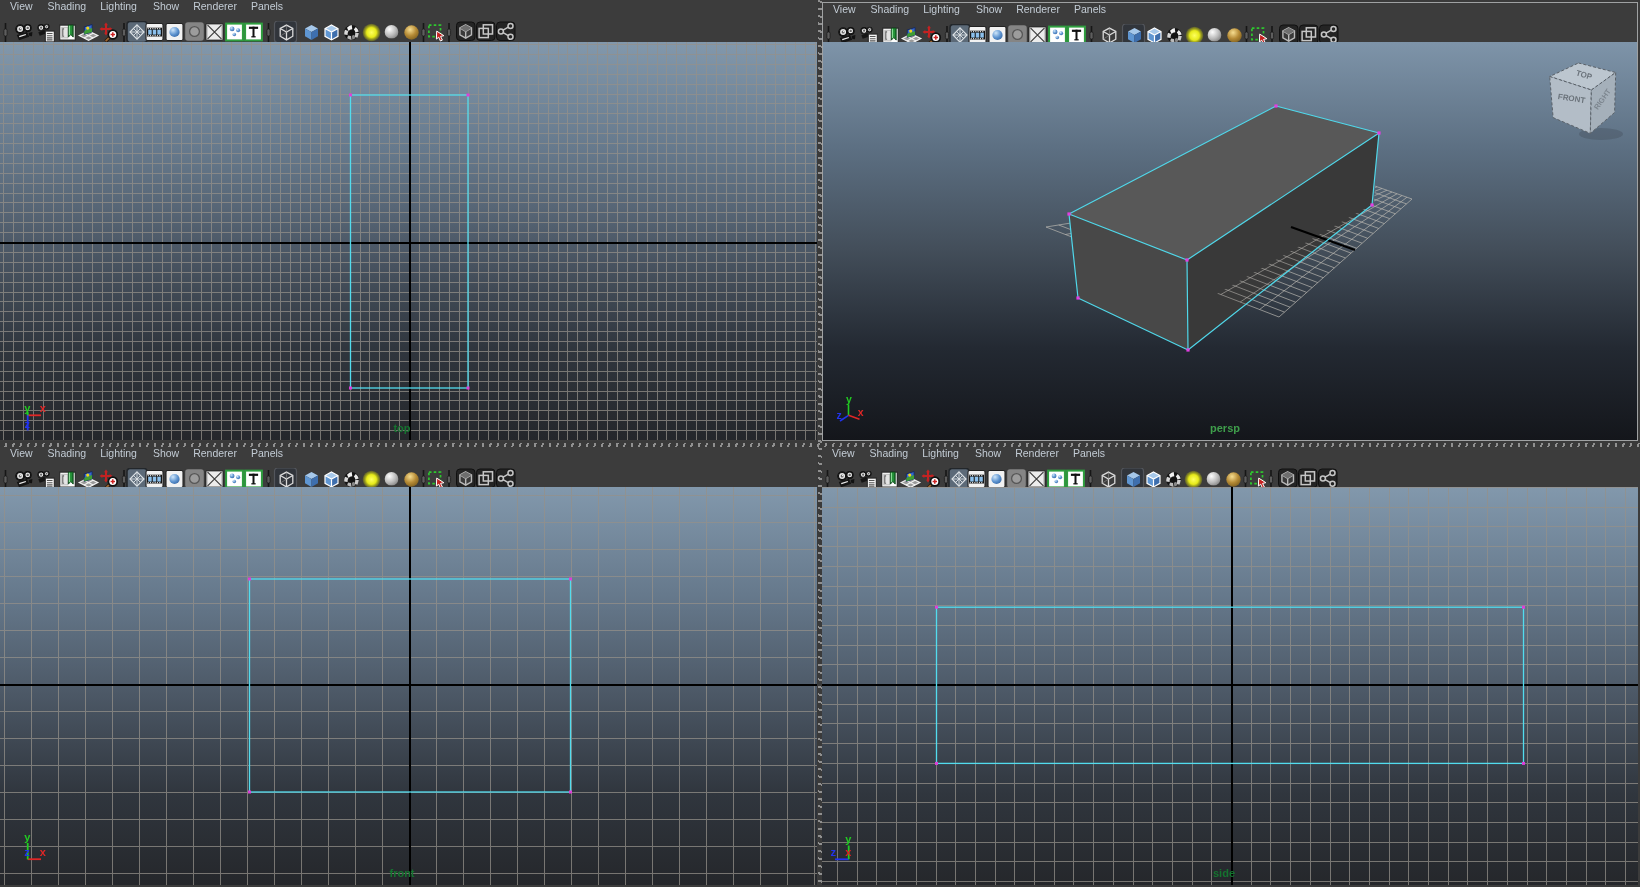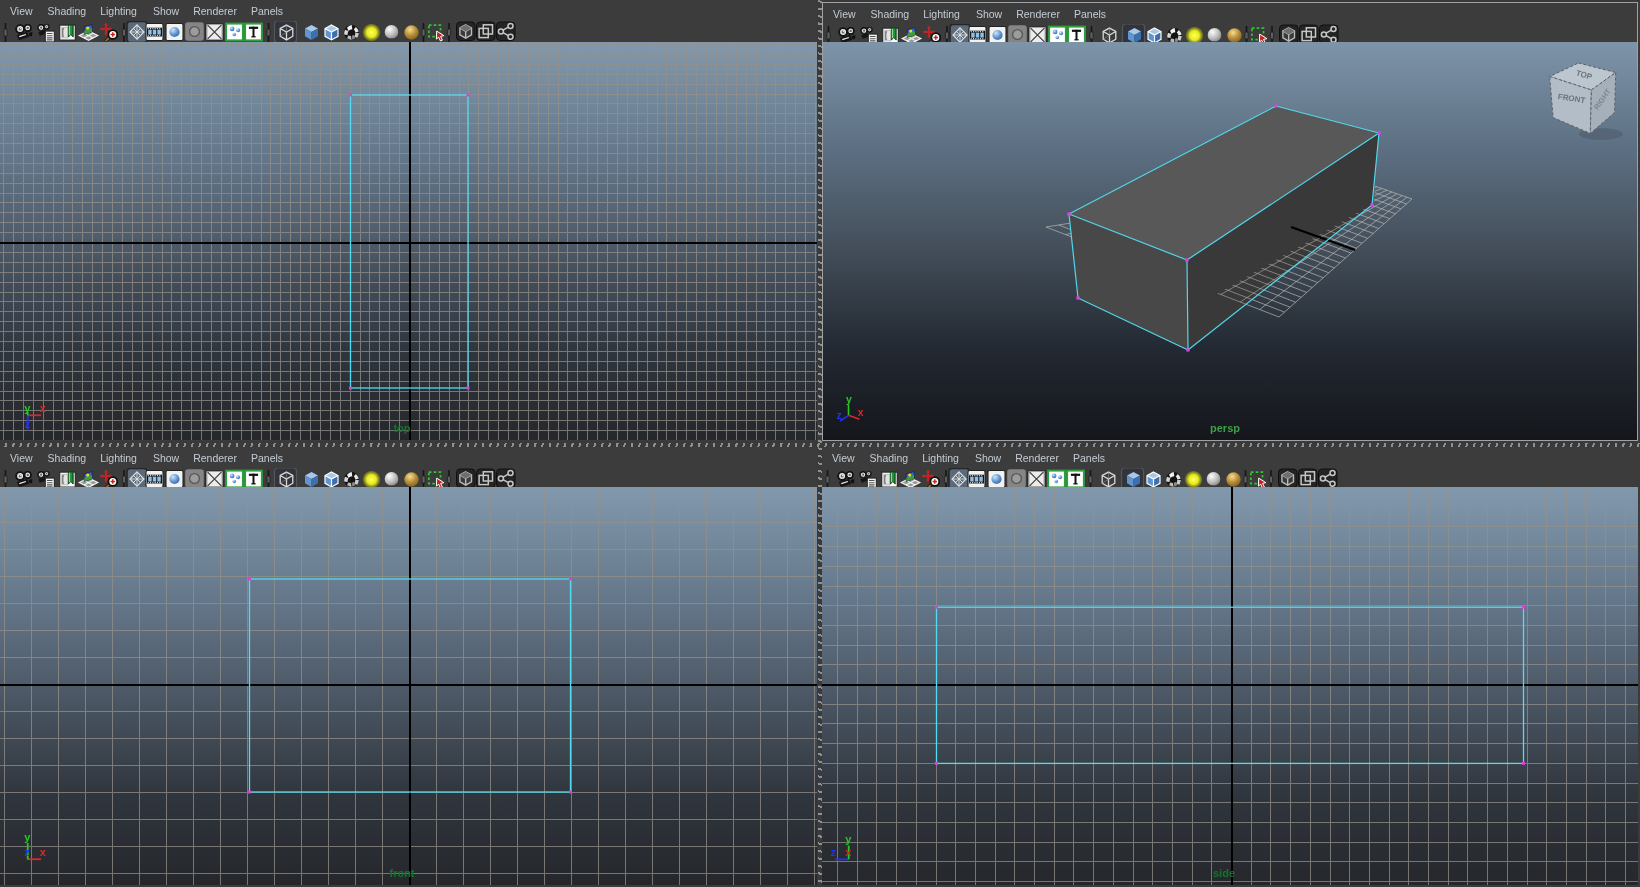--- a/index.html
+++ b/index.html
@@ -1,16 +1,16 @@
 <!DOCTYPE html>
 <html><head><meta charset="utf-8"><style>
 *{margin:0;padding:0;box-sizing:border-box}
 html,body{width:1640px;height:887px;background:#3a3a3a;overflow:hidden;font-family:"Liberation Sans",sans-serif}
 .panel{position:absolute}
-.menu{height:21px;display:flex;align-items:center;font-size:10.5px;color:#c3ccd5}
+.menu{height:21px;display:flex;font-size:10.5px;color:#c3ccd5}
 .tb{display:block;margin-top:0px}
 .vp{position:absolute;display:block}
 .dashh{position:absolute;background:
  repeating-linear-gradient(105deg,rgba(0,0,0,0) 0 5.2px,#909090 5.2px 7.2px);height:3.5px}
 .dashv{position:absolute;background:
  repeating-linear-gradient(15deg,rgba(0,0,0,0) 0 5.2px,#909090 5.2px 7.2px);width:3.5px}
 </style></head><body>
 <svg width="0" height="0" style="position:absolute">
     <defs>
 <linearGradient id="gvp" x1="0" y1="0" x2="0" y2="1">

